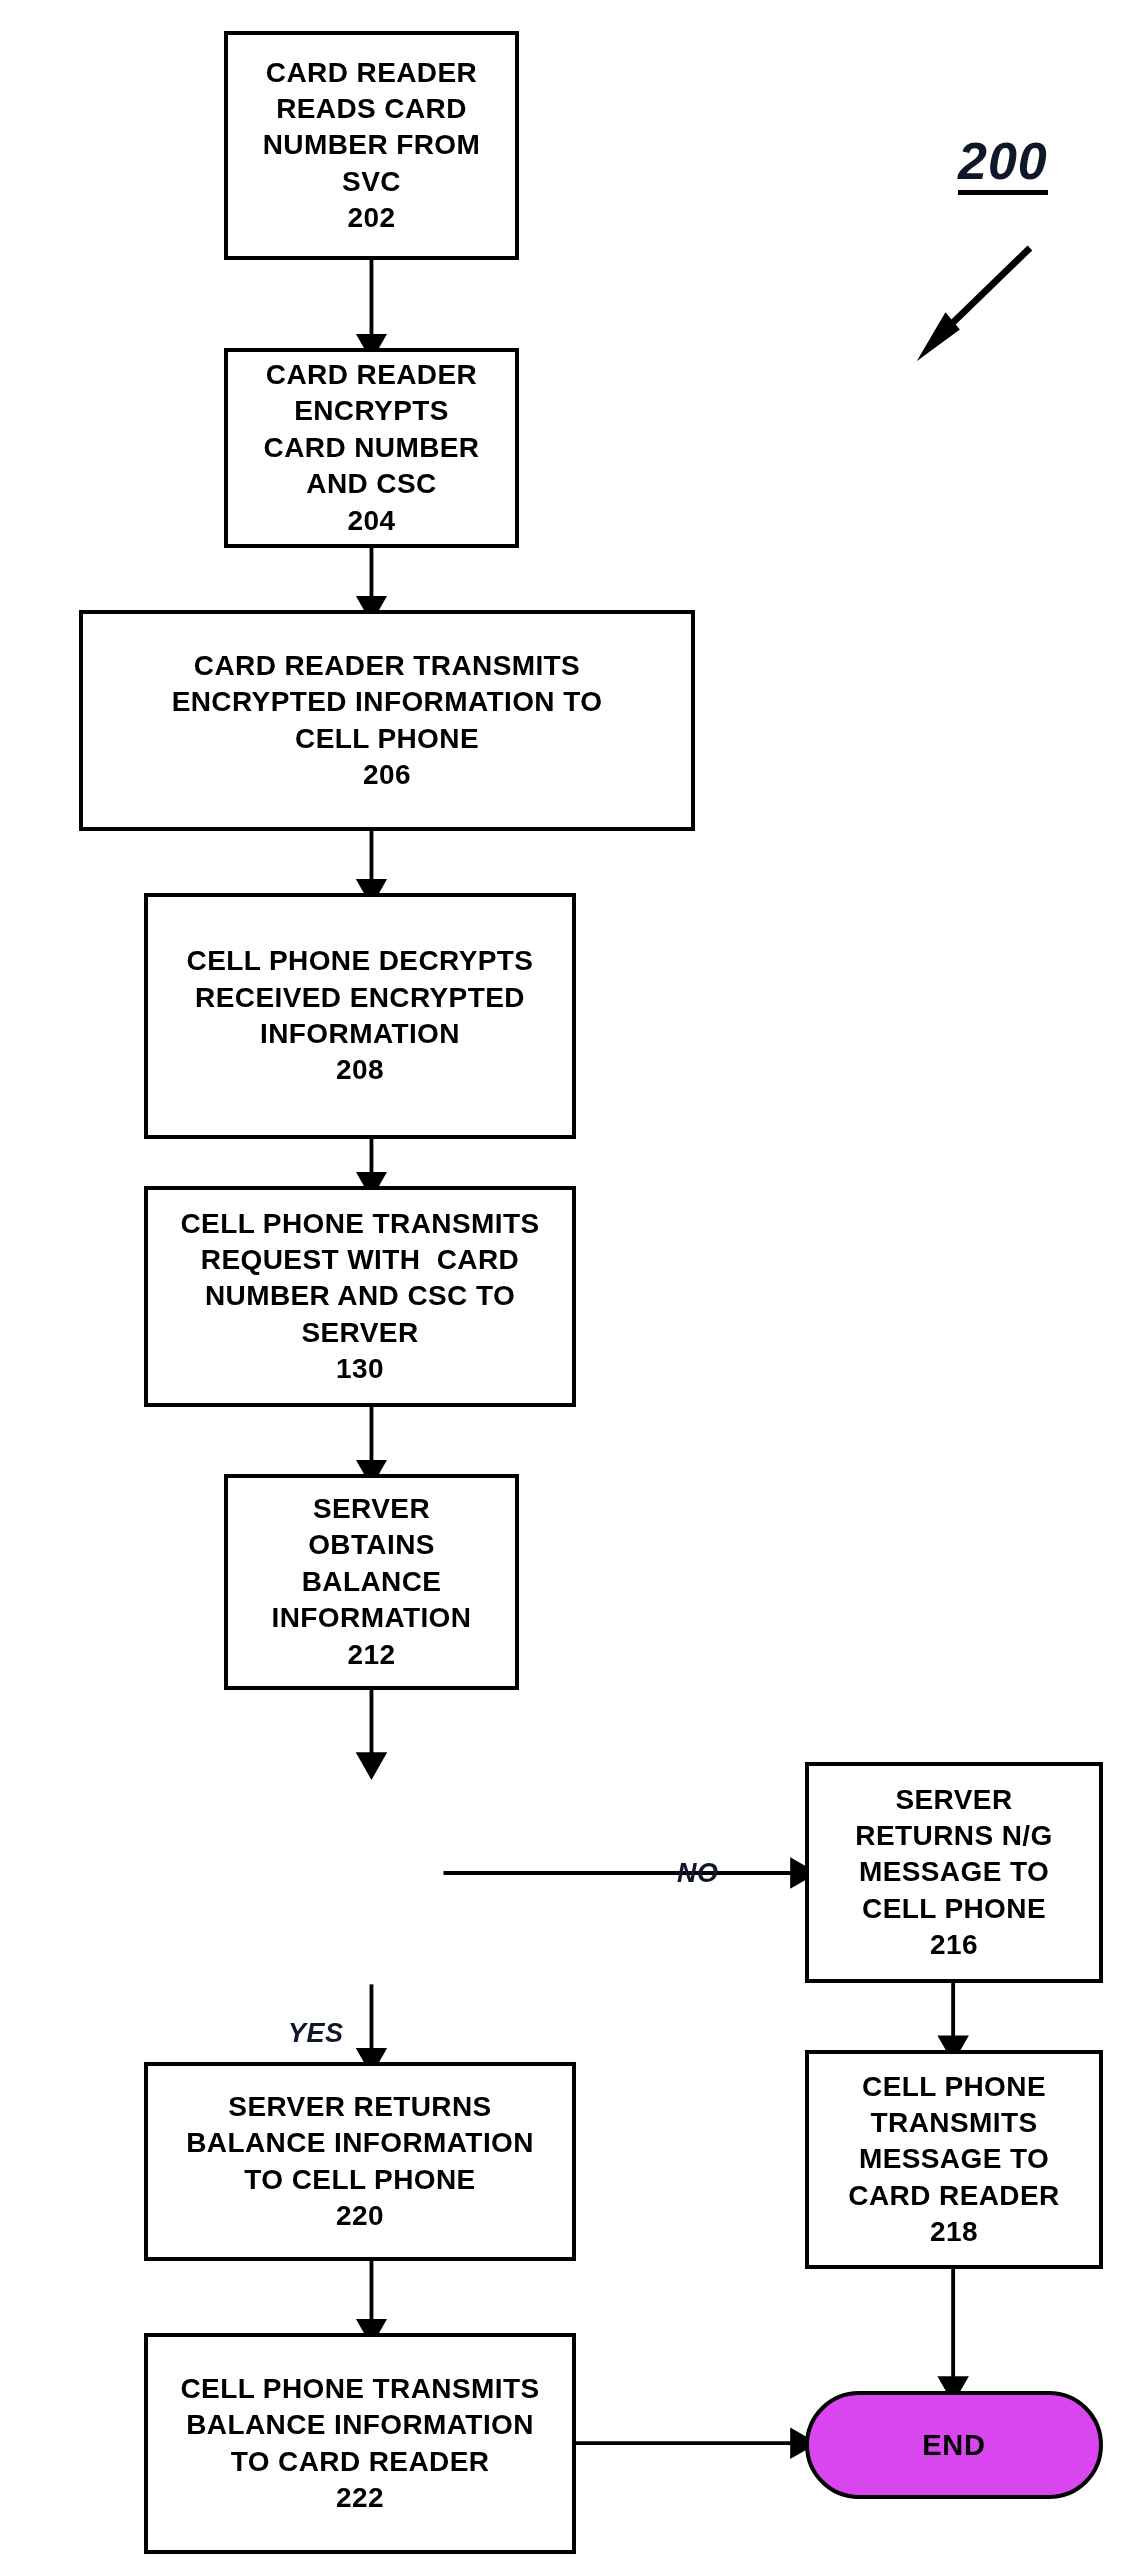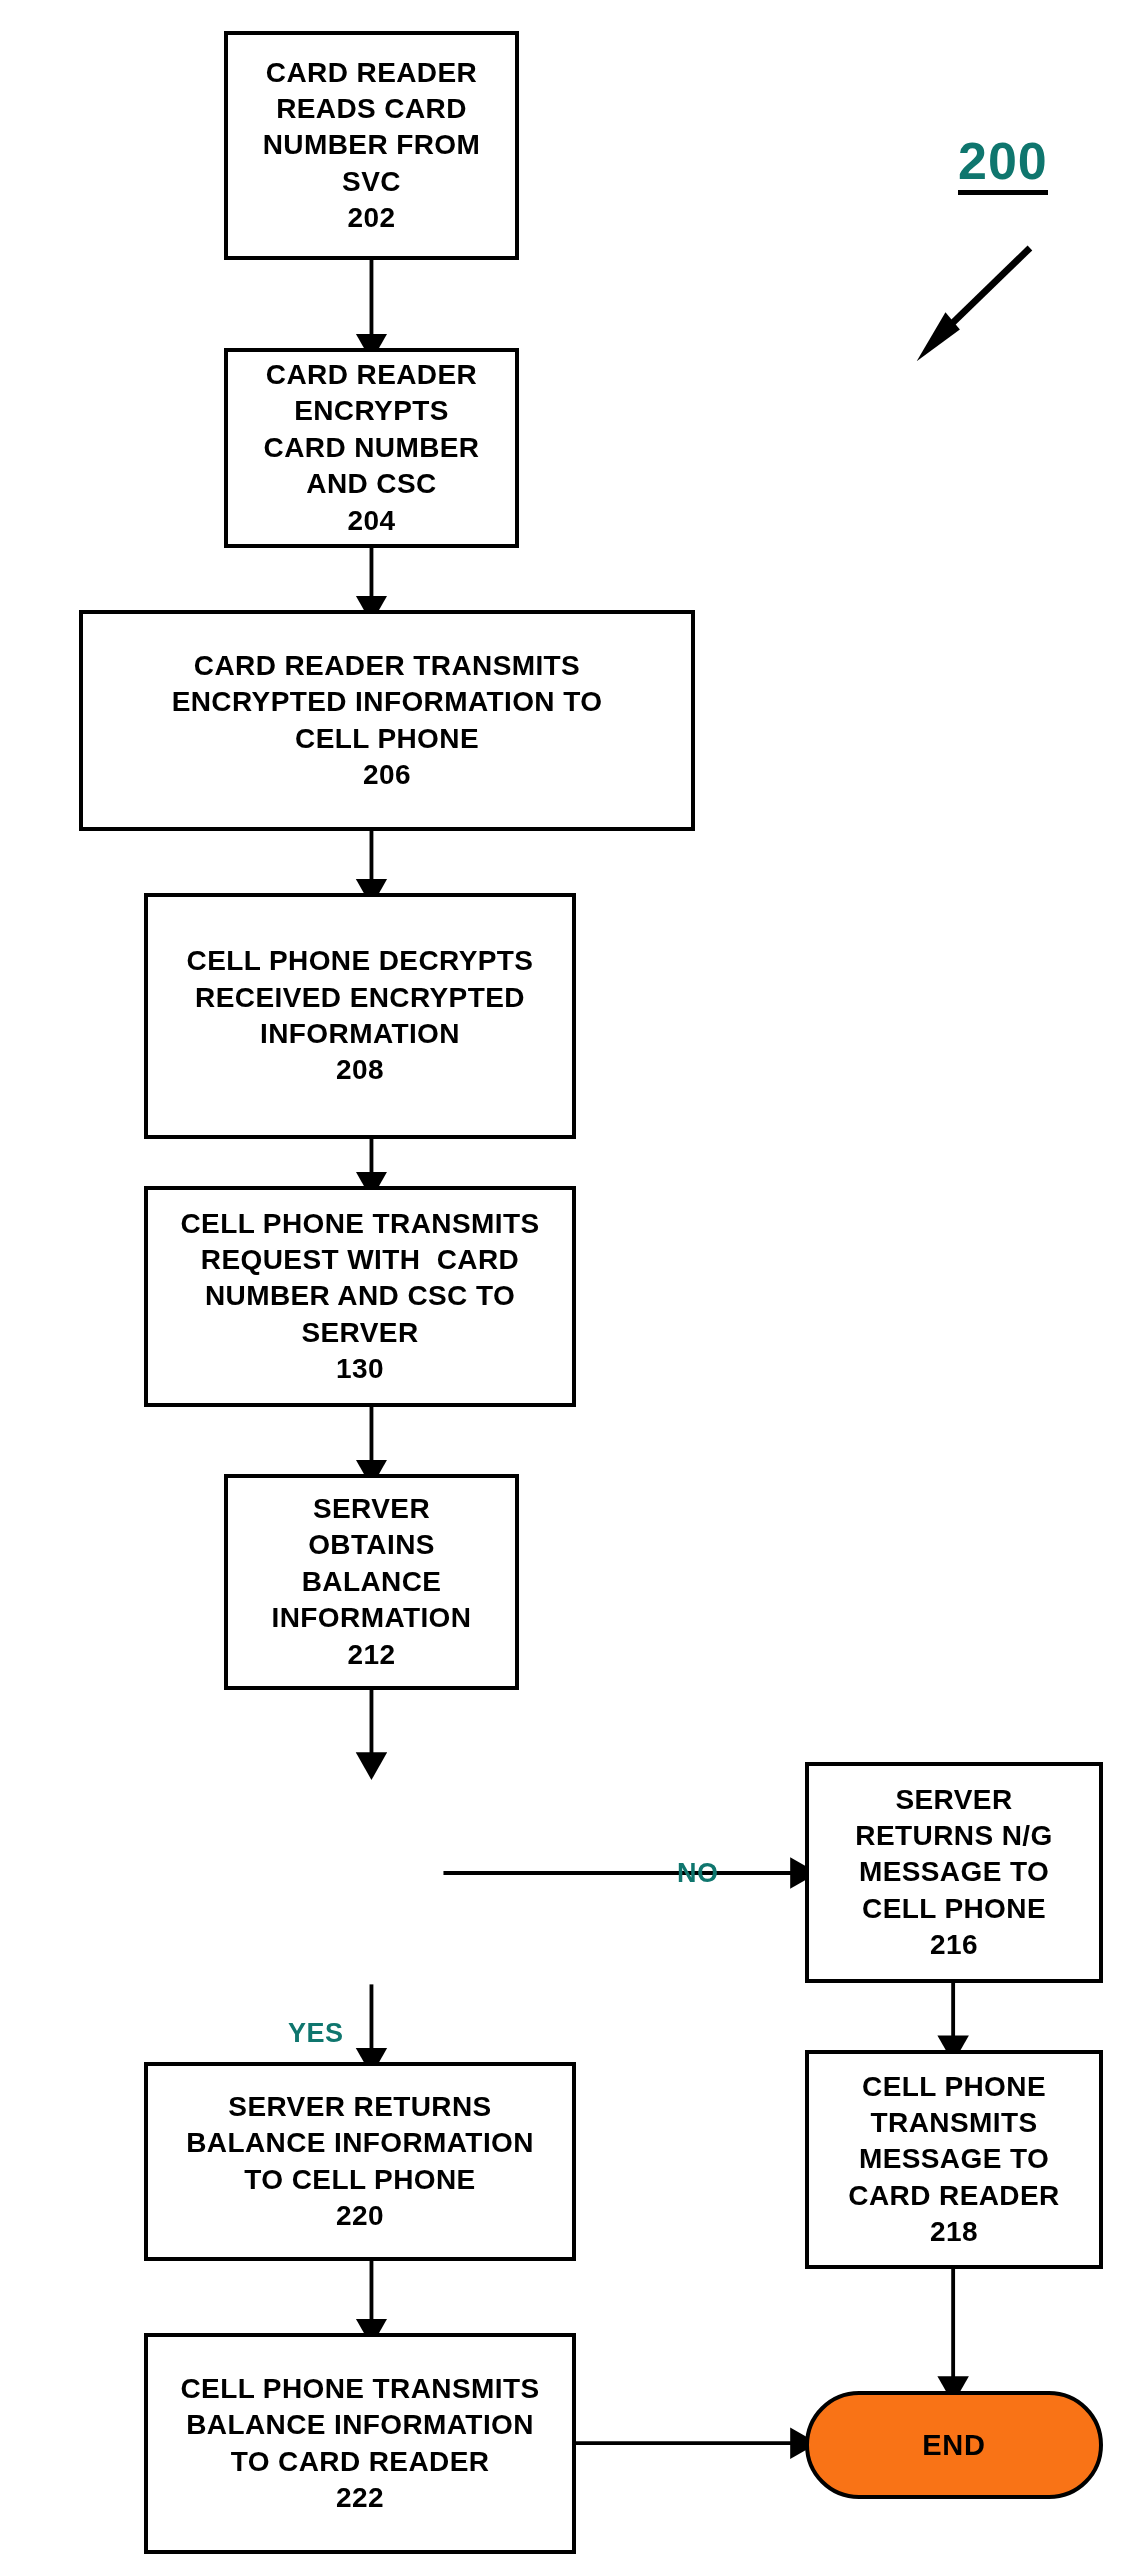--- a/index.html
+++ b/index.html
@@ -39,21 +39,21 @@
     text-align: center;
   }
   .fs-29 { font-size: 28px; }
 
   
   .terminator {
     position: absolute;
     box-sizing: border-box;
     border: 4.8px solid #000000;
     border-radius: 58px;
-    background: #f97316;
+    background: #d946ef;
     display: flex;
     align-items: center;
     justify-content: center;
     font-weight: bold;
     font-size: 29px;
     color: #000000;
     letter-spacing: 0.8px;
   }
 
   
@@ -88,22 +88,23 @@
     top: 0; left: 0;
     width: 1124px;
     height: 2576px;
     pointer-events: none;
   }
 
   
   .flabel {
     position: absolute;
     font-weight: bold;
-    color: #0f766e;
+    color: #0f172a;
     white-space: pre;
+    font-style: italic;
   }
   .fig-num {
     font-size: 52px;
     letter-spacing: 1px;
     border-bottom: 5.8px solid #000000;
     padding-bottom: 1.9px;
     line-height: 1.05;
   }
   .branch-label {
     font-size: 27px;

